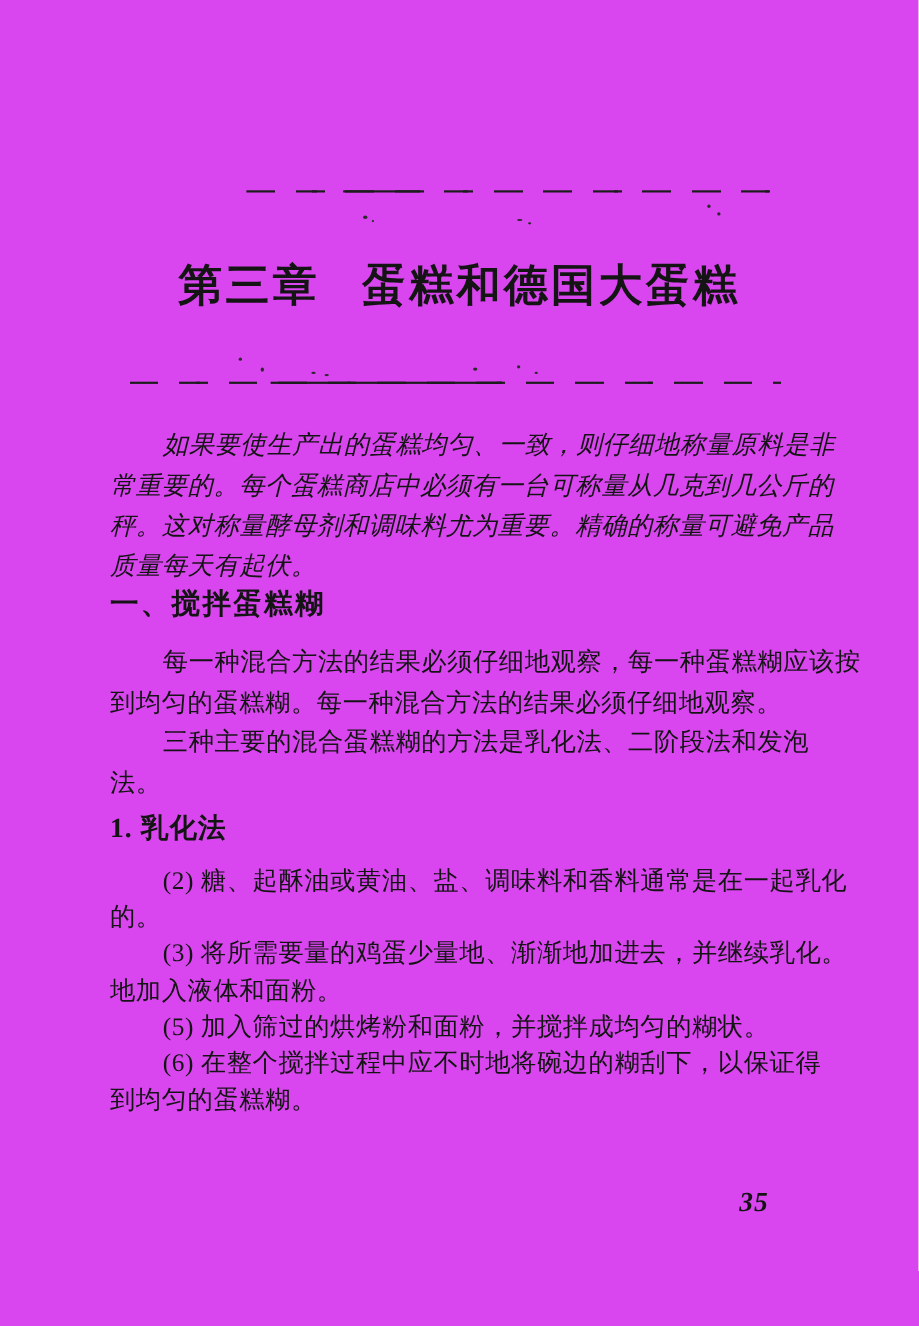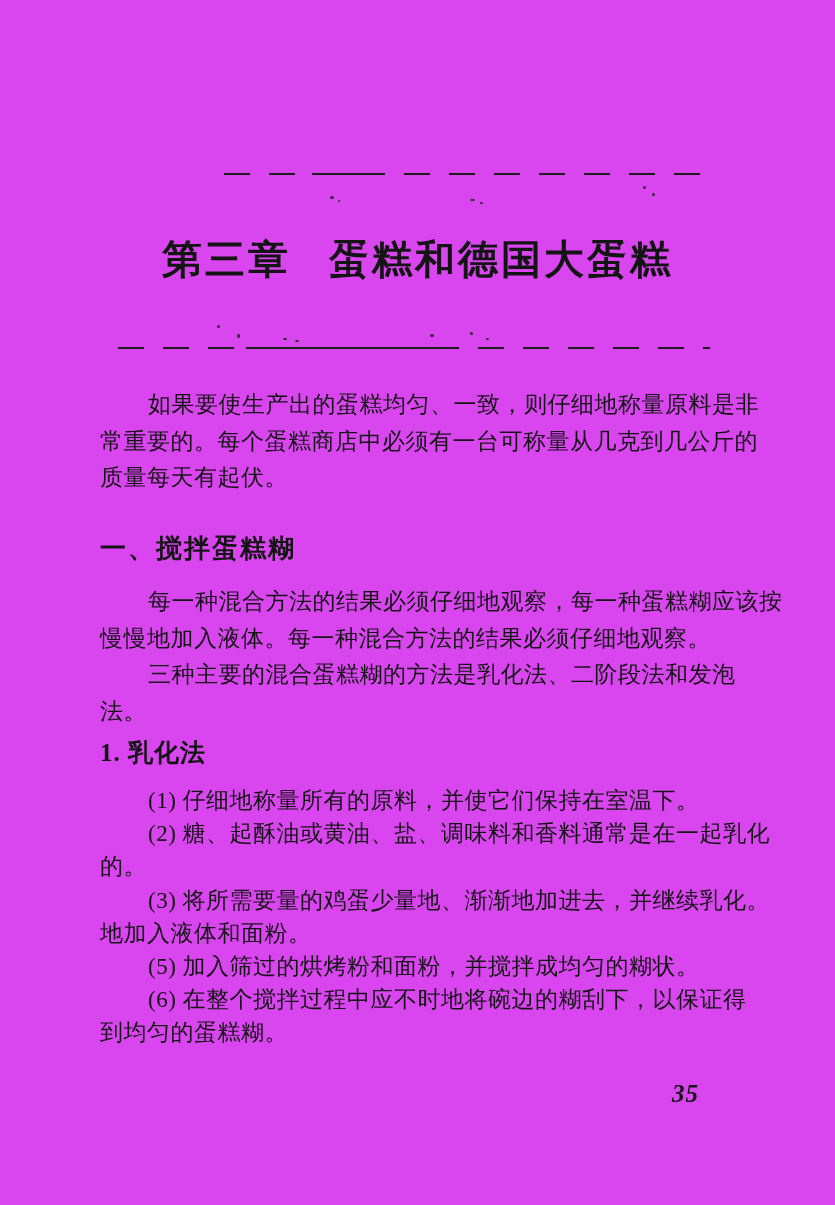--- a/index.html
+++ b/index.html
@@ -118,39 +118,39 @@
   <div class="speck" style="top:186px;left:643px;width:3px;height:3px;"></div>
   <div class="speck" style="top:193px;left:652px;width:3px;height:3px;"></div>
   <div class="speck" style="top:325px;left:217px;width:3px;height:3px;"></div>
   <div class="speck" style="top:334px;left:237px;width:3px;height:4px;"></div>
   <div class="speck" style="top:338px;left:283px;width:4px;height:2px;"></div>
   <div class="speck" style="top:340px;left:295px;width:4px;height:2px;"></div>
   <div class="speck" style="top:334px;left:430px;width:4px;height:3px;"></div>
   <div class="speck" style="top:332px;left:470px;width:3px;height:3px;"></div>
   <div class="speck" style="top:338px;left:486px;width:3px;height:2px;"></div>
 
-  <div class="text-block lh-body" style="top:387px;">
+  <div class="text-block lh-body" style="top:387px;font-style:italic;">
     <div class="line indent">如果要使生产出的蛋糕均匀、一致，则仔细地称量原料是非</div>
     <div class="line">常重要的。每个蛋糕商店中必须有一台可称量从几克到几公斤的</div>
+    <div class="line">秤。这对称量酵母剂和调味料尤为重要。精确的称量可避免产品</div>
     <div class="line">质量每天有起伏。</div>
   </div>
 
   <div class="heading-1" style="top:531px;text-align:right;">一、搅拌蛋糕糊</div>
 
   <div class="text-block lh-body" style="top:584px;">
     <div class="line indent">每一种混合方法的结果必须仔细地观察，每一种蛋糕糊应该按</div>
-    <div class="line">慢慢地加入液体。每一种混合方法的结果必须仔细地观察。</div>
+    <div class="line">到均匀的蛋糕糊。每一种混合方法的结果必须仔细地观察。</div>
     <div class="line indent">三种主要的混合蛋糕糊的方法是乳化法、二阶段法和发泡</div>
     <div class="line">法。</div>
   </div>
 
   <div class="heading-2" style="top:736px;">1. 乳化法</div>
 
   <div class="text-block lh-steps" style="top:784px;">
-    <div class="line indent">(1) 仔细地称量所有的原料，并使它们保持在室温下。</div>
     <div class="line indent">(2) 糖、起酥油或黄油、盐、调味料和香料通常是在一起乳化</div>
     <div class="line">的。</div>
     <div class="line indent">(3) 将所需要量的鸡蛋少量地、渐渐地加进去，并继续乳化。</div>
     <div class="line">地加入液体和面粉。</div>
     <div class="line indent">(5) 加入筛过的烘烤粉和面粉，并搅拌成均匀的糊状。</div>
     <div class="line indent">(6) 在整个搅拌过程中应不时地将碗边的糊刮下，以保证得</div>
     <div class="line">到均匀的蛋糕糊。</div>
   </div>
 
   <div class="page-number">35</div>

